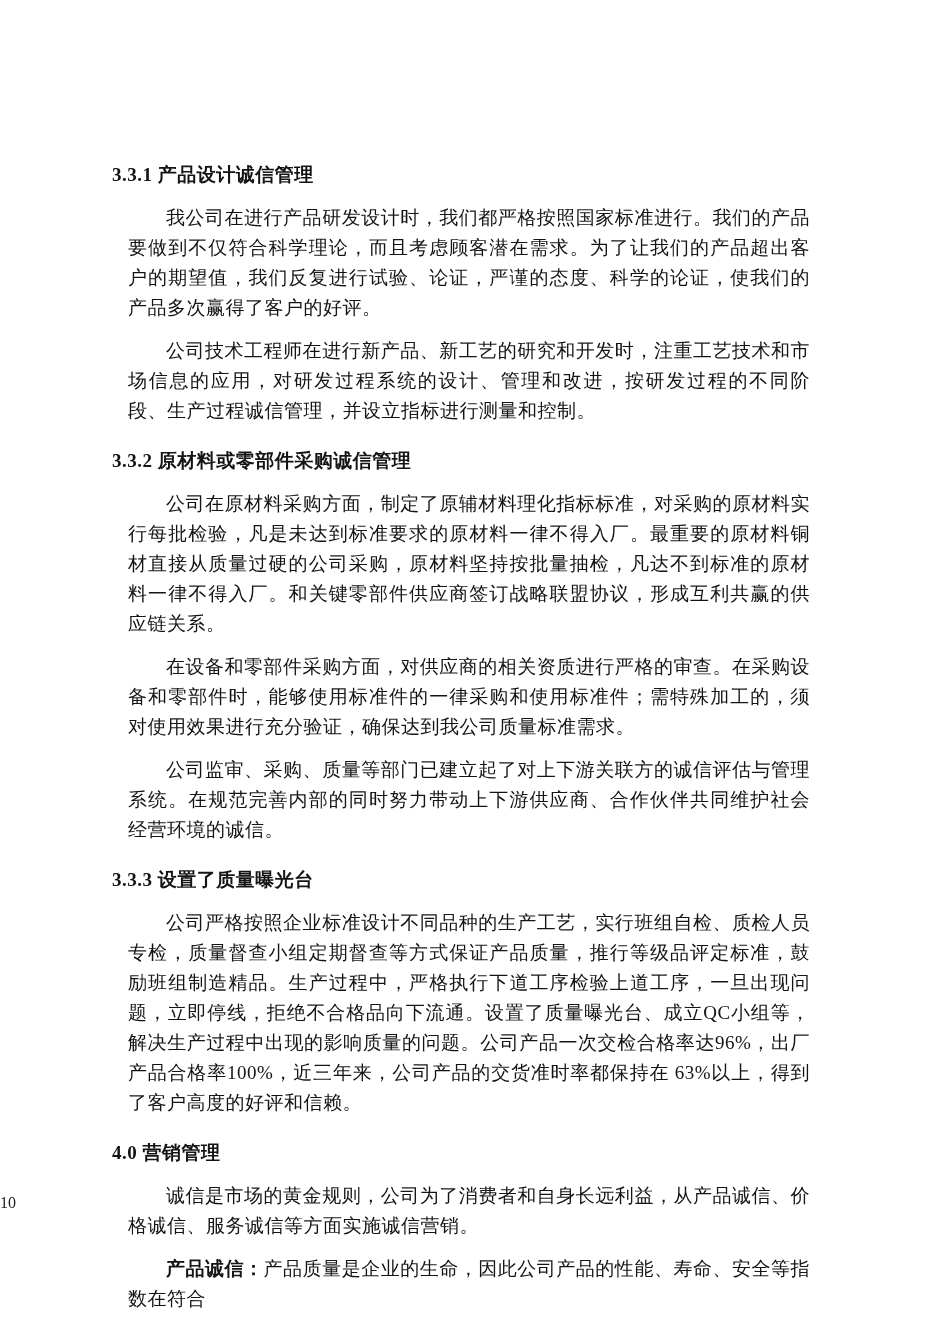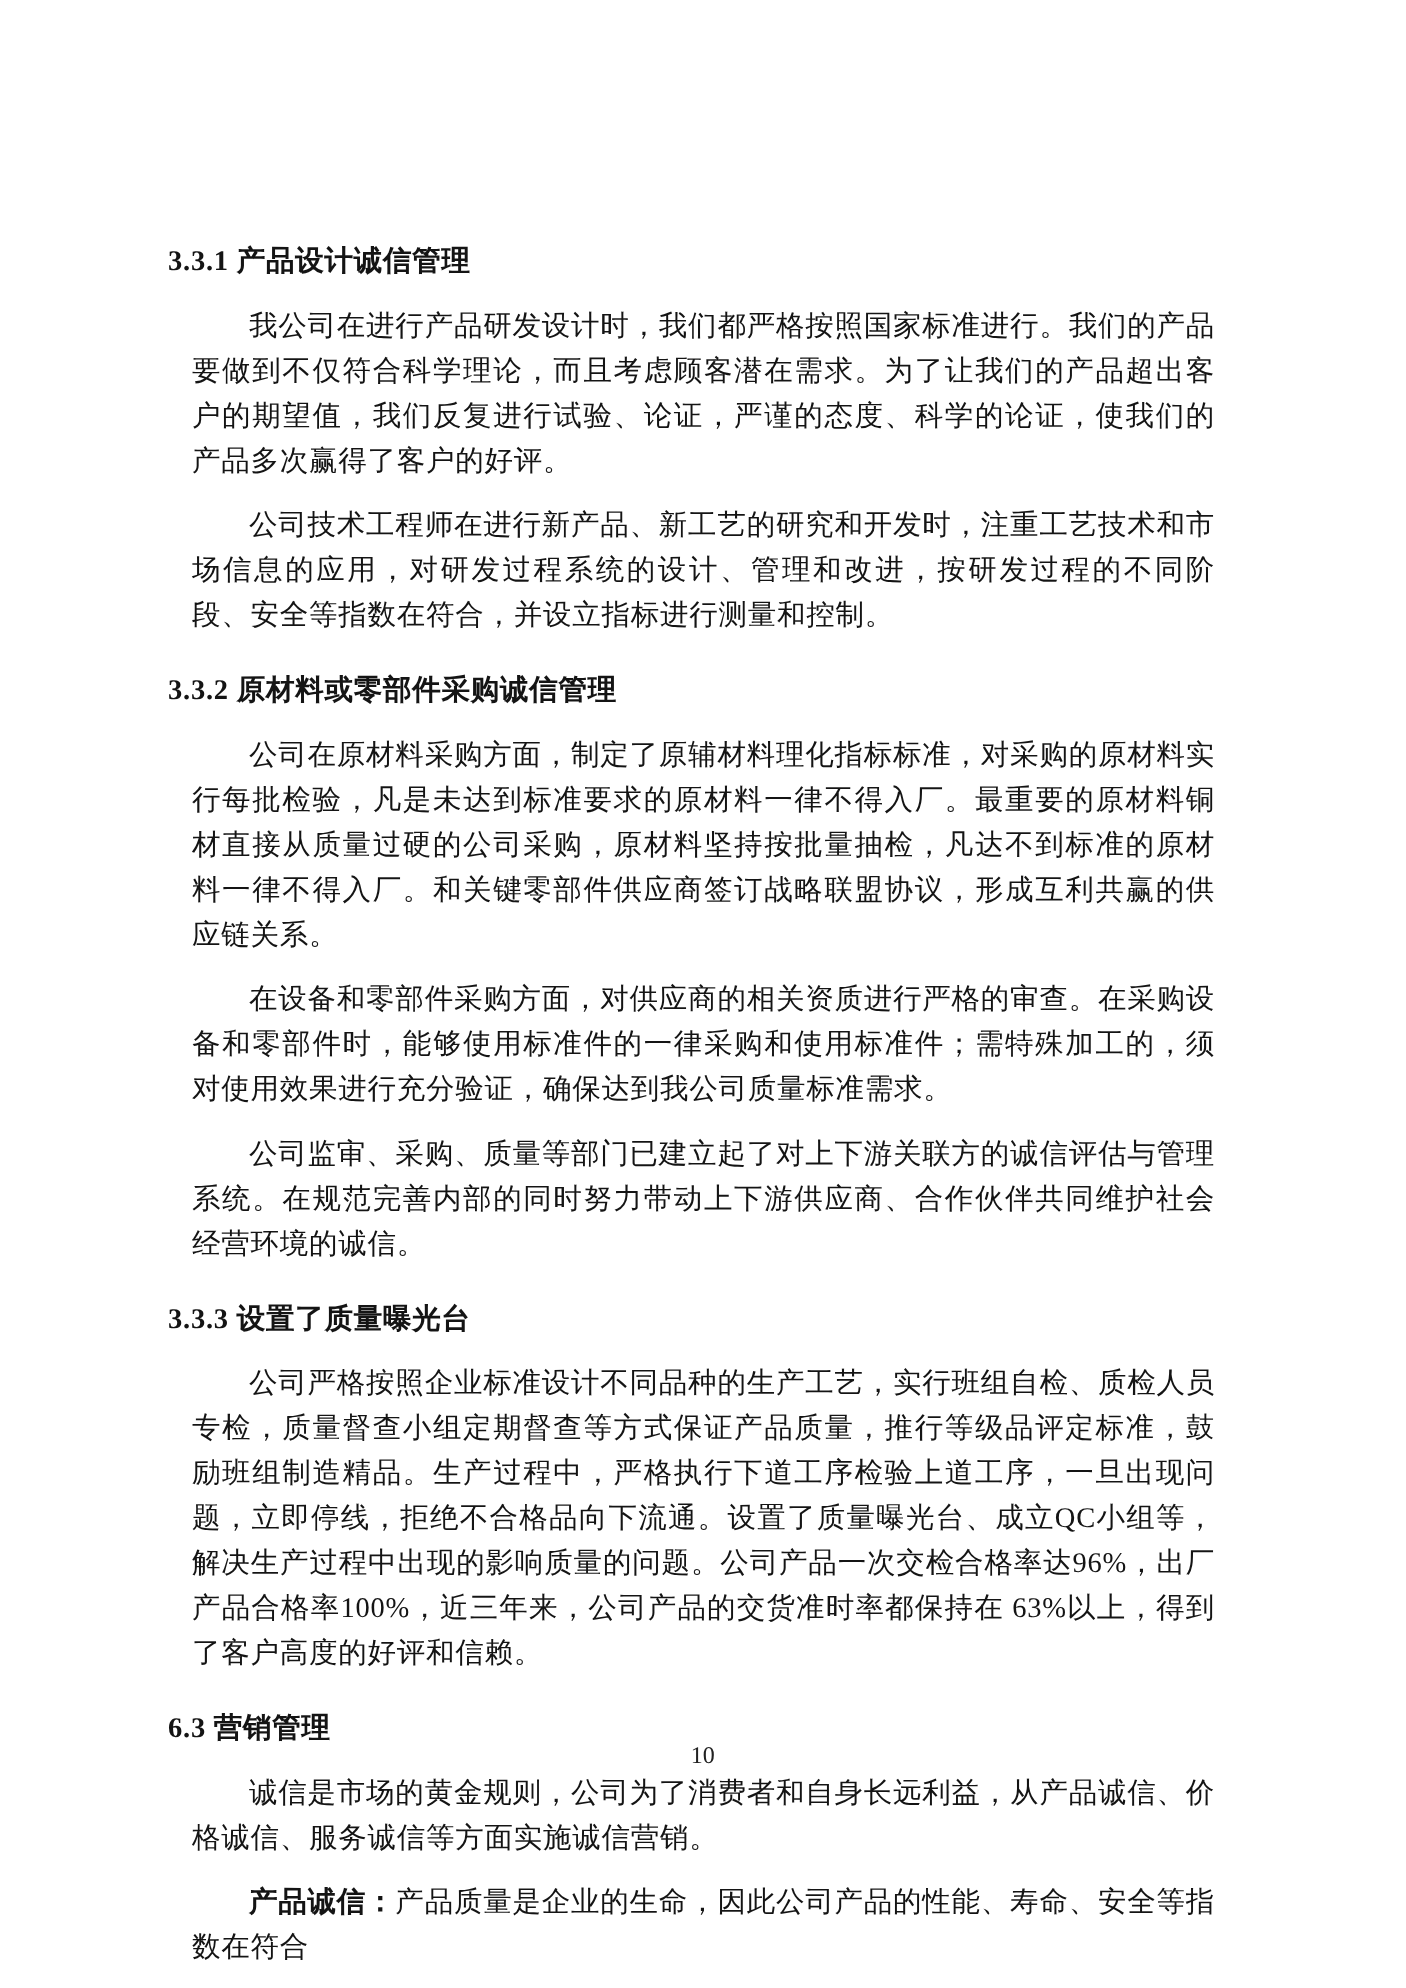--- a/index.html
+++ b/index.html
@@ -37,53 +37,52 @@
     text-indent: 38px;
     text-align: justify;
     letter-spacing: 0.5px;
   }
   .para .lead {
     font-weight: bold;
   }
   .footer {
     position: absolute;
     left: 0;
-    top: 1160px;
+    top: 1192px;
     width: 100%;
-    text-align: center;
     font-size: 16px;
     line-height: 22px;
     color: #222222;
   }
 </style>
 </head>
 <body>
 
 <div class="page">
   <div class="content">
 
     <h2 class="heading">3.3.1 产品设计诚信管理</h2>
 
     <p class="para">我公司在进行产品研发设计时，我们都严格按照国家标准进行。我们的产品要做到不仅符合科学理论，而且考虑顾客潜在需求。为了让我们的产品超出客户的期望值，我们反复进行试验、论证，严谨的态度、科学的论证，使我们的产品多次赢得了客户的好评。</p>
 
-    <p class="para">公司技术工程师在进行新产品、新工艺的研究和开发时，注重工艺技术和市场信息的应用，对研发过程系统的设计、管理和改进，按研发过程的不同阶段、安全等指数在符合，并设立指标进行测量和控制。</p>
+    <p class="para">公司技术工程师在进行新产品、新工艺的研究和开发时，注重工艺技术和市场信息的应用，对研发过程系统的设计、管理和改进，按研发过程的不同阶段、生产过程诚信管理，并设立指标进行测量和控制。</p>
 
     <h2 class="heading">3.3.2 原材料或零部件采购诚信管理</h2>
 
     <p class="para">公司在原材料采购方面，制定了原辅材料理化指标标准，对采购的原材料实行每批检验，凡是未达到标准要求的原材料一律不得入厂。最重要的原材料铜材直接从质量过硬的公司采购，原材料坚持按批量抽检，凡达不到标准的原材料一律不得入厂。和关键零部件供应商签订战略联盟协议，形成互利共赢的供应链关系。</p>
 
     <p class="para">在设备和零部件采购方面，对供应商的相关资质进行严格的审查。在采购设备和零部件时，能够使用标准件的一律采购和使用标准件；需特殊加工的，须对使用效果进行充分验证，确保达到我公司质量标准需求。</p>
 
     <p class="para">公司监审、采购、质量等部门已建立起了对上下游关联方的诚信评估与管理系统。在规范完善内部的同时努力带动上下游供应商、合作伙伴共同维护社会经营环境的诚信。</p>
 
     <h2 class="heading">3.3.3 设置了质量曝光台</h2>
 
     <p class="para">公司严格按照企业标准设计不同品种的生产工艺，实行班组自检、质检人员专检，质量督查小组定期督查等方式保证产品质量，推行等级品评定标准，鼓励班组制造精品。生产过程中，严格执行下道工序检验上道工序，一旦出现问题，立即停线，拒绝不合格品向下流通。设置了质量曝光台、成立QC小组等，解决生产过程中出现的影响质量的问题。公司产品一次交检合格率达96%，出厂产品合格率100%，近三年来，公司产品的交货准时率都保持在 63%以上，得到了客户高度的好评和信赖。</p>
 
-    <h2 class="heading">6.3 营销管理</h2>
+    <h2 class="heading">4.0 营销管理</h2>
 
 
     <p class="para">诚信是市场的黄金规则，公司为了消费者和自身长远利益，从产品诚信、价格诚信、服务诚信等方面实施诚信营销。</p>
 
     <p class="para">
       <span class="lead">产品诚信：</span><span>产品质量是企业的生命，因此公司产品的性能、寿命、安全等指数在符合</span>
     </p>
 
   </div>
 

